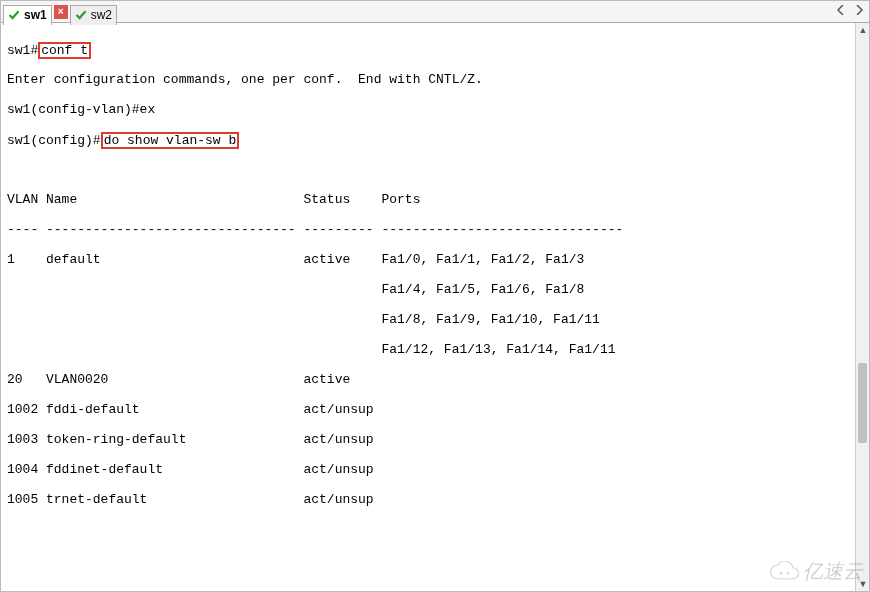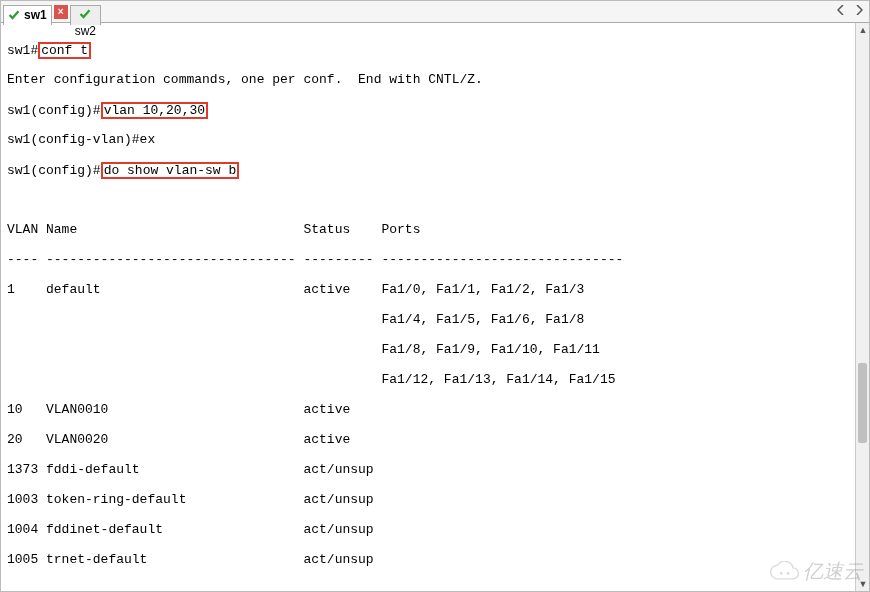--- a/index.html
+++ b/index.html
@@ -27,21 +27,21 @@
     height: 20px;
     padding: 2px 4px;
     margin-top: 6px;
     border: 1px solid #aaa;
     border-bottom: none;
     background: #fff;
     cursor: pointer;
     margin-left: 2px;
     gap: 4px;
   }
-  .tab.inactive { background: #eee; flex-direction: column; }
+  .tab.inactive { background: #eee; }
   .check-icon {
     display: inline-flex;
     width: 12px; height: 12px;
     align-items: center; justify-content: center;
   }
   .check-icon svg { width: 12px; height: 12px; }
   .close-box {
     width: 14px; height: 14px;
     background: #d9534f;
     color: #fff;
@@ -148,33 +148,31 @@
           <path d="M2 0 L7 5 L2 10" stroke="#555" stroke-width="1.5" fill="none"></path>
         </svg>
     </span>
   </div>
 </div>
 
 <div class="terminal-wrap">
   <div class="terminal">
 <span class="line"><span>sw1#</span><span class="rb">conf t</span></span>
 <span class="line">Enter configuration commands, one per conf.  End with CNTL/Z.</span>
-<span class="line"><span>sw1(config)#</span><span class="rb">vlan 10,20,30</span></span>
 <span class="line">sw1(config-vlan)#ex</span>
 <span class="line"><span>sw1(config)#</span><span class="rb">do show vlan-sw b</span></span>
 <span class="line"> </span>
 <span class="line">VLAN Name                             Status    Ports</span>
 <span class="line">---- -------------------------------- --------- -------------------------------</span>
 <span class="line">1    default                          active    Fa1/0, Fa1/1, Fa1/2, Fa1/3</span>
 <span class="line">                                                Fa1/4, Fa1/5, Fa1/6, Fa1/8</span>
 <span class="line">                                                Fa1/8, Fa1/9, Fa1/10, Fa1/11</span>
-<span class="line">                                                Fa1/12, Fa1/13, Fa1/14, Fa1/15</span>
-<span class="line">10   VLAN0010                         active    </span>
+<span class="line">                                                Fa1/12, Fa1/13, Fa1/14, Fa1/11</span>
 <span class="line">20   VLAN0020                         active    </span>
-<span class="line">1373 fddi-default                     act/unsup </span>
+<span class="line">1002 fddi-default                     act/unsup </span>
 <span class="line">1003 token-ring-default               act/unsup </span>
 <span class="line">1004 fddinet-default                  act/unsup </span>
 <span class="line">1005 trnet-default                    act/unsup </span>
 
 
 
 
 
 
 

